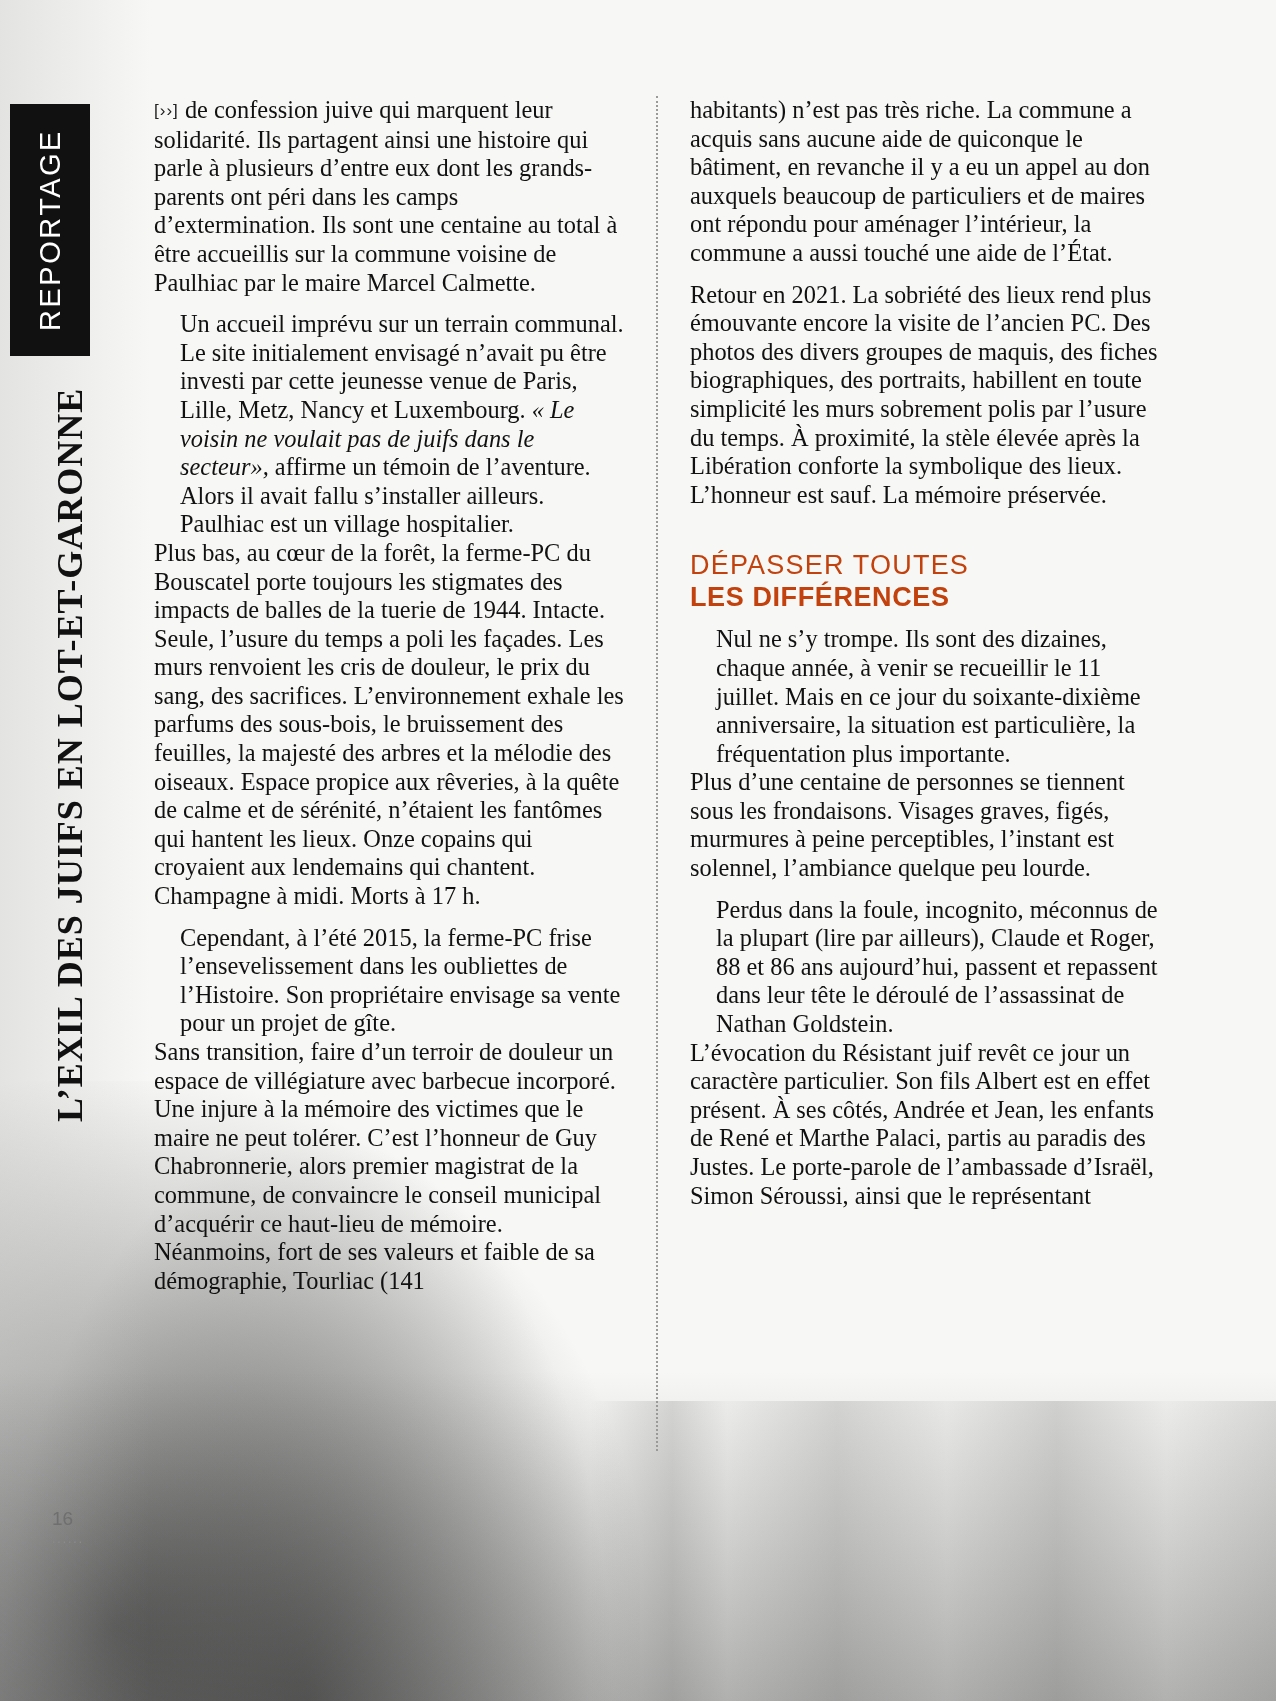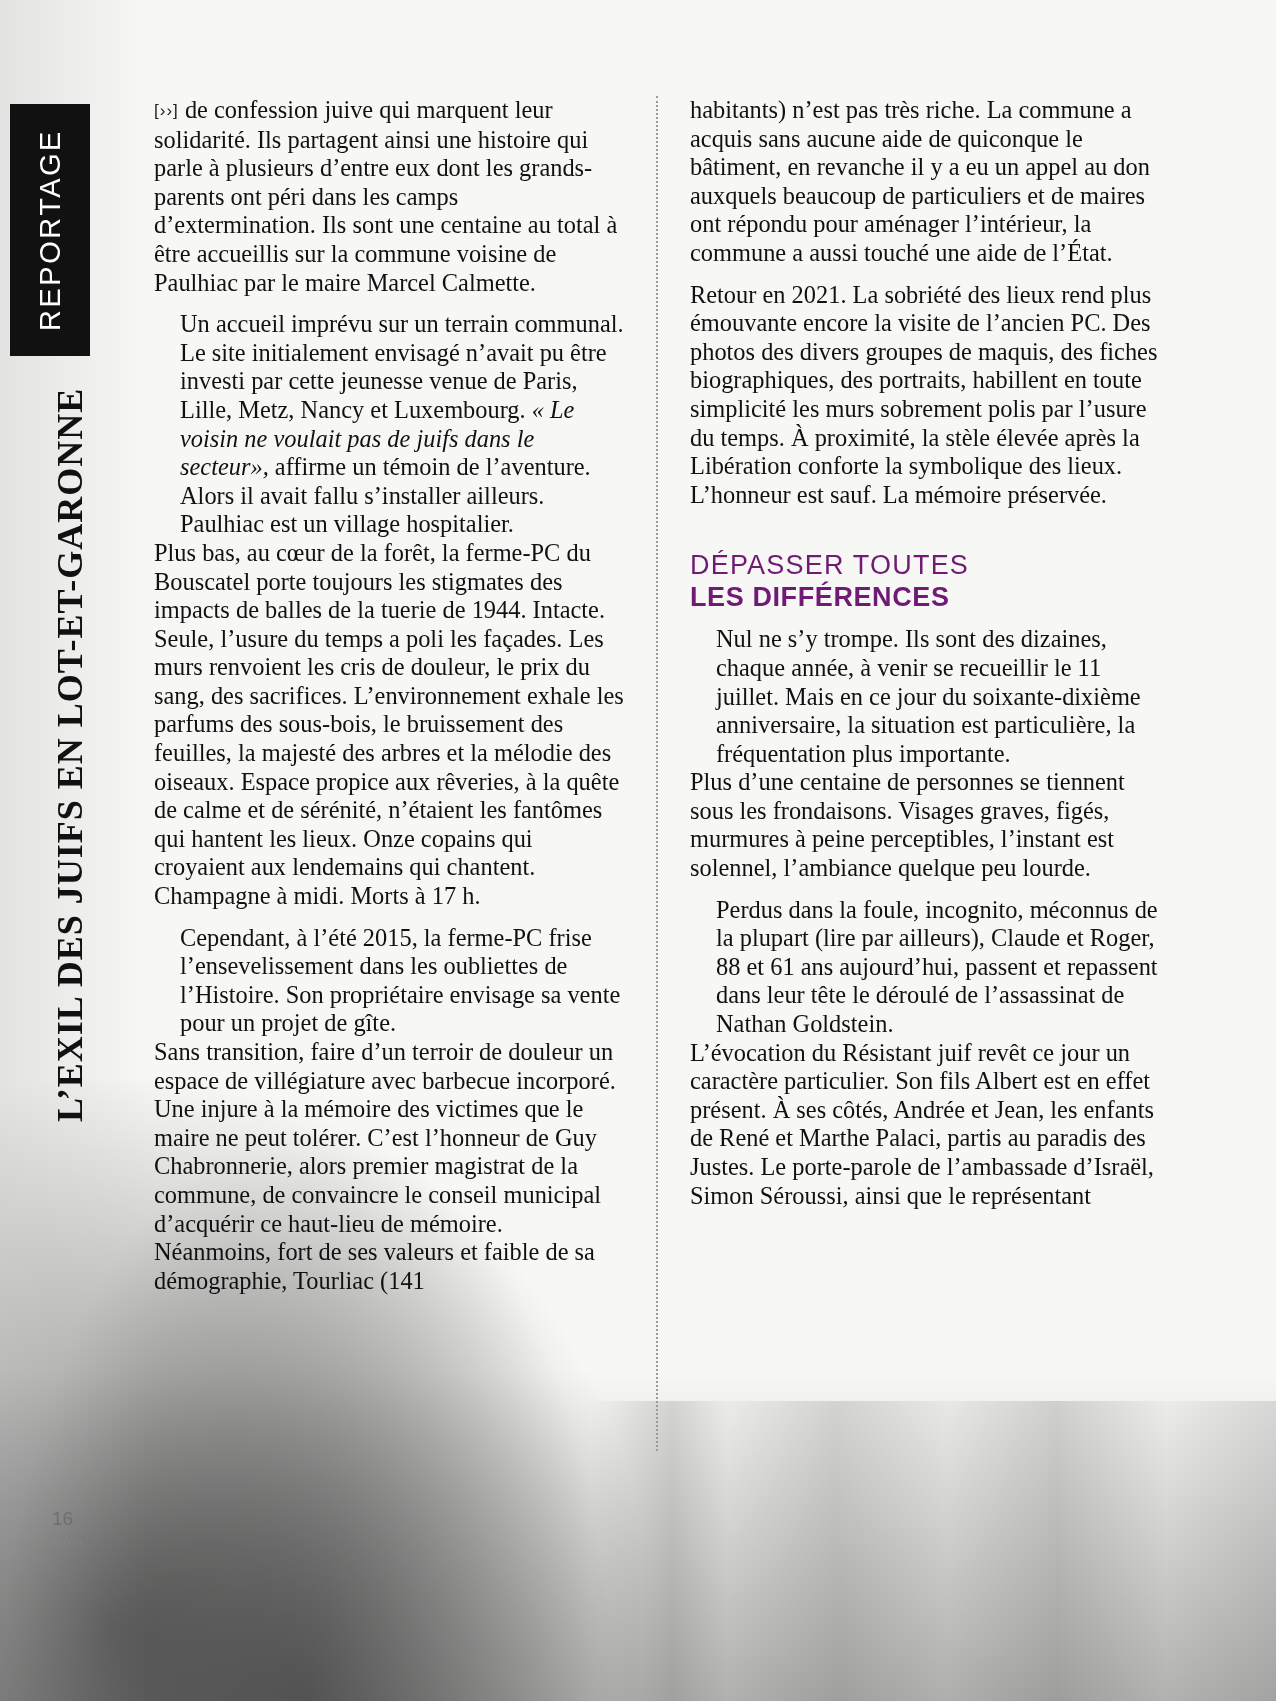--- a/index.html
+++ b/index.html
@@ -163,21 +163,21 @@
     color: #222;
   }
 
   .it { font-style: italic; }
 
   
   .subhead {
     margin-top: 40px;
     margin-bottom: 12px;
     font-family: "Liberation Sans", sans-serif;
-    color: #701a75;
+    color: #c2410c;
   }
   .subhead .line1 {
     display: block;
     font-size: 27px;
     letter-spacing: 1.2px;
     font-weight: 400;
     line-height: 32px;
   }
   .subhead .line2 {
     display: block;
@@ -249,21 +249,21 @@
     <div class="subhead">
       <span class="line1">DÉPASSER TOUTES</span>
       <span class="line2">LES DIFFÉRENCES</span>
     </div>
 
     <p class="tight"><span>Nul ne s’y trompe. Ils sont des dizaines, chaque année, à venir se recueillir le 11 juillet. Mais en ce jour du soixante-dixième anniversaire, la situation est particulière, la fréquentation plus importante.</span></p>
 
 
     <p><span>Plus d’une centaine de personnes se tiennent sous les frondaisons. Visages graves, figés, murmures à peine perceptibles, l’instant est solennel, l’ambiance quelque peu lourde.</span></p>
 
-    <p class="tight"><span>Perdus dans la foule, incognito, méconnus de la plupart (lire par ailleurs), Claude et Roger, 88 et 61 ans aujourd’hui, passent et repassent dans leur tête le déroulé de l’assassinat de Nathan Goldstein.</span></p>
+    <p class="tight"><span>Perdus dans la foule, incognito, méconnus de la plupart (lire par ailleurs), Claude et Roger, 88 et 86 ans aujourd’hui, passent et repassent dans leur tête le déroulé de l’assassinat de Nathan Goldstein.</span></p>
 
     <p><span>L’évocation du Résistant juif revêt ce jour un caractère particulier. Son fils Albert est en effet présent. À ses côtés, Andrée et Jean, les enfants de René et Marthe Palaci, partis au paradis des Justes.  Le porte-parole de l’ambassade d’Israël, Simon Séroussi, ainsi que le représentant</span></p>
   </div>
 </div>
 
 <div id="folio">
   <span>16</span>
   <span class="dots">......</span>
 </div>
 

